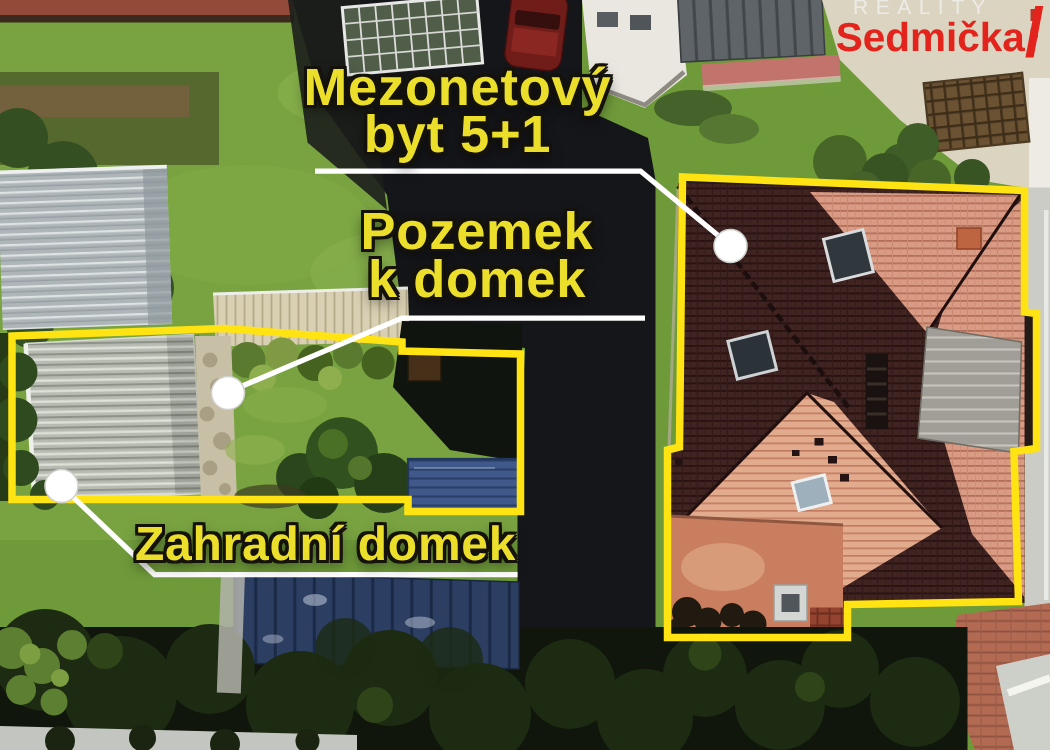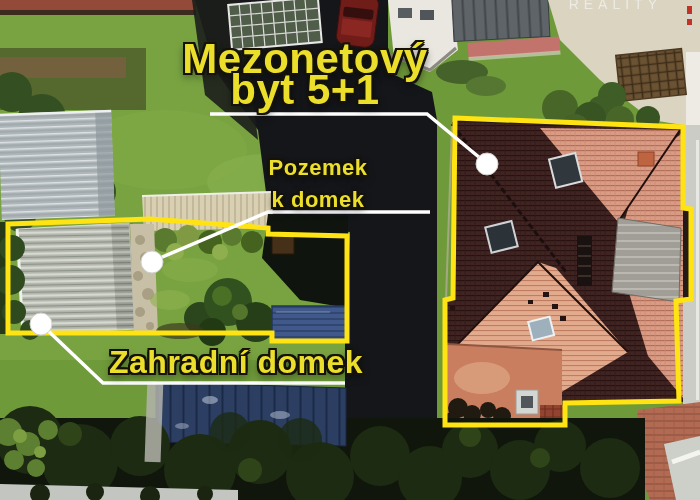--- a/index.html
+++ b/index.html
@@ -4,23 +4,23 @@
 <style>
   html,body{margin:0;padding:0;background:#000;}
   .stage{position:relative;width:700px;height:500px;overflow:hidden;
          font-family:"Liberation Sans",sans-serif;background:#6f9a3a;}
   .stage svg{position:absolute;left:0;top:0;}
   .label{position:absolute;font-weight:800;color:#ecdf2b;text-align:center;
          letter-spacing:.5px;
          text-shadow:-2px -2px 0 #14120a,2px -2px 0 #14120a,-2px 2px 0 #14120a,
                      2px 2px 0 #14120a,-2px 0 0 #14120a,2px 0 0 #14120a,
                      0 -2px 0 #14120a,0 2px 0 #14120a,0 4px 9px rgba(0,0,0,.65);}
-  .label-apartment{left:163px;top:43px;width:284px;font-size:42px;line-height:31px;}
-  .label-land{left:206px;top:152px;width:224px;font-size:22px;line-height:32px;}
-  .label-garden{left:109px;top:344px;font-size:32px;white-space:nowrap;text-align:left;}
+  .label-apartment{left:163px;top:43px;width:284px;font-size:35px;line-height:31px;}
+  .label-land{left:206px;top:139px;width:224px;font-size:35px;line-height:32px;}
+  .label-garden{left:90px;top:344px;font-size:32px;white-space:nowrap;text-align:left;}
   .watermark{position:absolute;right:4px;top:-3px;text-align:right;line-height:1;}
   .wm-tagline{display:block;font-size:14px;letter-spacing:5px;
               color:rgba(238,238,235,.85);margin:0 34px 0 0;font-weight:400;}
   .wm-row{display:block;margin-top:1px;white-space:nowrap;}
   .wm-brand{font-size:27px;font-weight:800;color:#e2241c;letter-spacing:0;}
   .wm-slash{display:inline-block;font-size:46px;font-weight:800;color:#e2241c;
             line-height:30px;vertical-align:top;transform:translateY(-6px);}
 </style>
 </head>
 <body>
@@ -347,15 +347,18 @@
     <div>byt 5+1</div>
   </div>
   <div class="label label-land">
     <div>Pozemek</div>
     <div>k domek</div>
   </div>
   <div class="label label-garden">Zahradní domek</div>
 
   <div class="watermark">
     <span class="wm-tagline">REALITY</span>
+    <span class="wm-row">
+      <span class="wm-brand">Sedmička</span><span class="wm-slash">/</span>
+    </span>
   </div>
 
 </div>
 
 </body></html>

